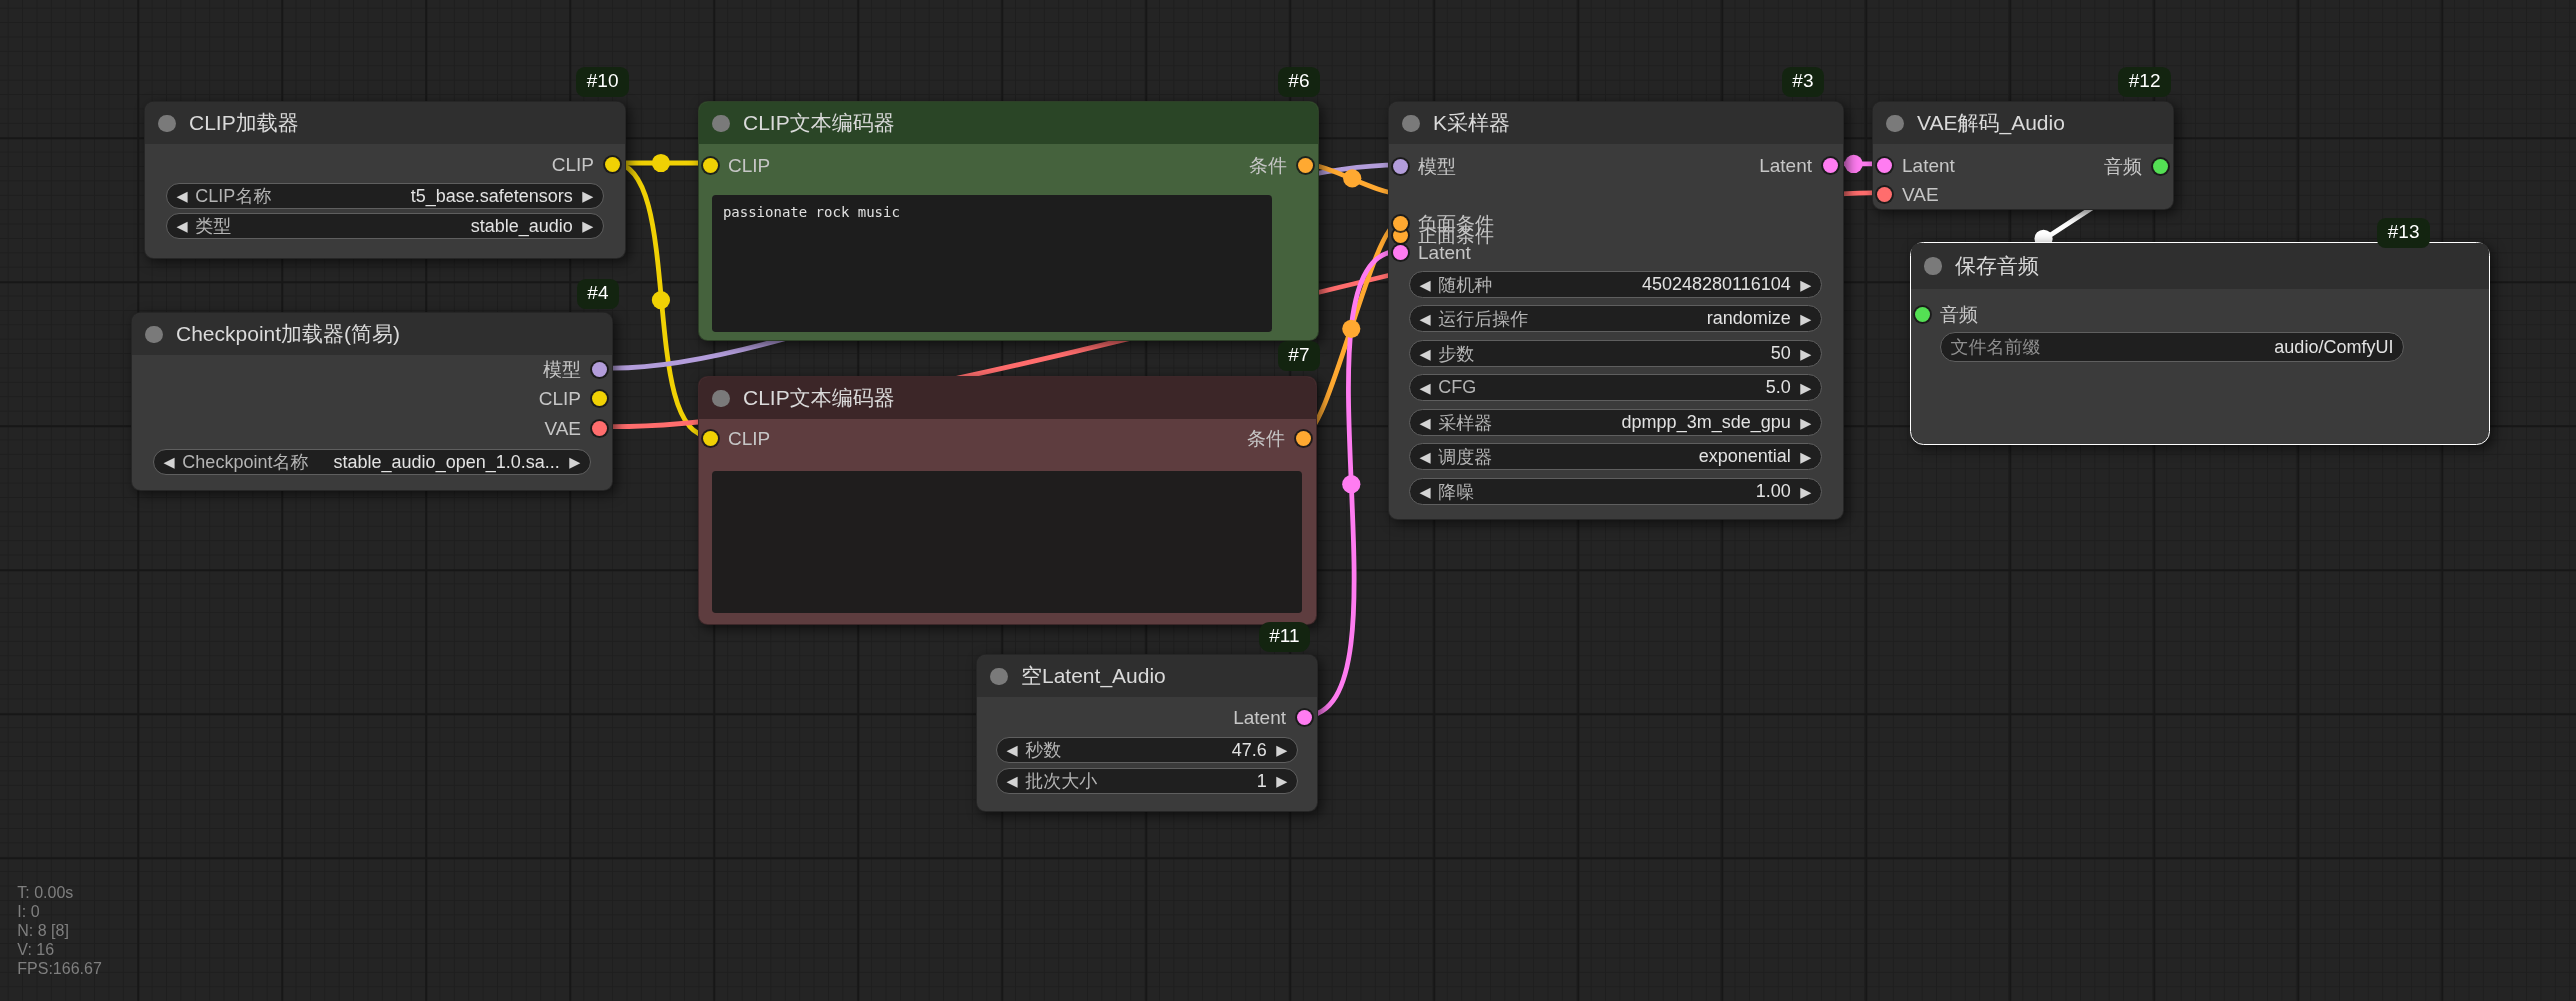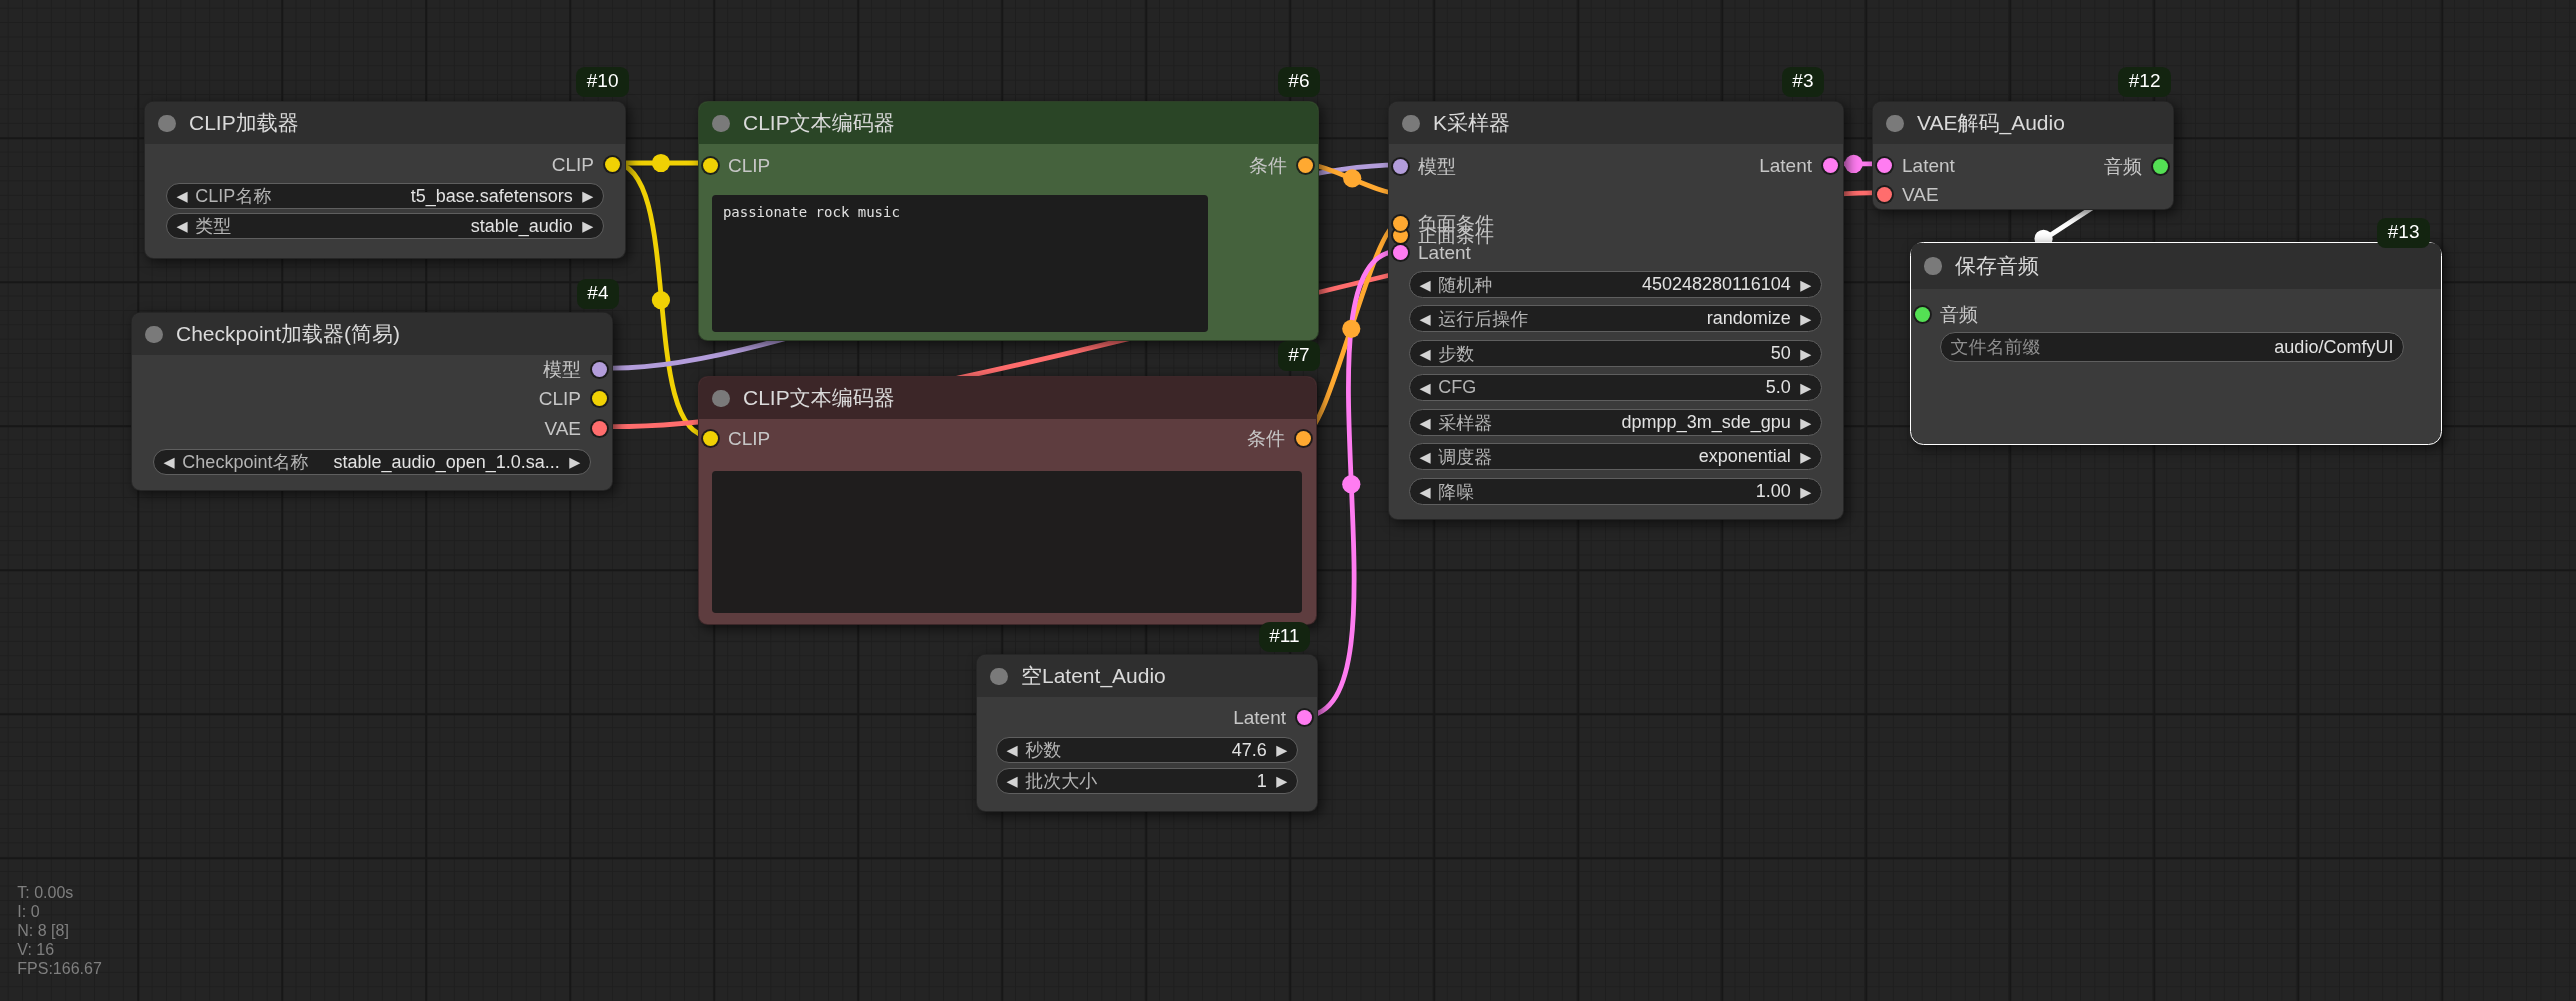--- a/index.html
+++ b/index.html
@@ -133,21 +133,21 @@
       <span class="ttext">CLIP文本编码器</span>
     </div>
     <div class="slot in" style="top:51px;width:50%;">
       <span class="pdot dot-clip"></span>
       <span class="slabel">CLIP</span>
     </div>
     <div class="slot out" style="top:51px;width:100%;">
       <span class="slabel">条件</span>
       <span class="pdot dot-cond"></span>
     </div>
-    <div class="textarea" style="left:13.4px;top:93px;width:496px;height:137px;">passionate rock music</div>
+    <div class="textarea" style="left:13.4px;top:93px;width:560px;height:137px;">passionate rock music</div>
   </div>
 
   <div class="node red" style="left:698px;top:376px;width:617px;height:247px;">
     <div class="titlebar">
       <span class="tdot"></span>
       <span class="ttext">CLIP文本编码器</span>
     </div>
     <div class="slot in" style="top:49px;width:50%;">
       <span class="pdot dot-clip"></span>
       <span class="slabel">CLIP</span>
@@ -240,21 +240,21 @@
     <div class="slot in" style="top:80px;width:55%;">
       <span class="pdot dot-vae"></span>
       <span class="slabel">VAE</span>
     </div>
     <div class="slot out" style="top:52px;width:100%;">
       <span class="slabel">音频</span>
       <span class="pdot dot-audio"></span>
     </div>
   </div>
 
-  <div class="node selected" style="left:1910px;top:242px;width:530px;height:201px;">
+  <div class="node selected" style="left:1910px;top:242px;width:530px;height:201px;padding-left:48px;">
     <div class="titlebar" style="height:46px;line-height:46px;">
       <span class="tdot" style="top:14.4px;"></span>
       <span class="ttext">保存音频</span>
     </div>
     <div class="slot in" style="top:59px;width:50%;">
       <span class="pdot dot-audio"></span>
       <span class="slabel">音频</span>
     </div>
     <div class="widget noarrow" style="left:29px;top:89px;width:464px;height:30px;gap:40px;">
       <span class="wlabel">文件名前缀</span>

